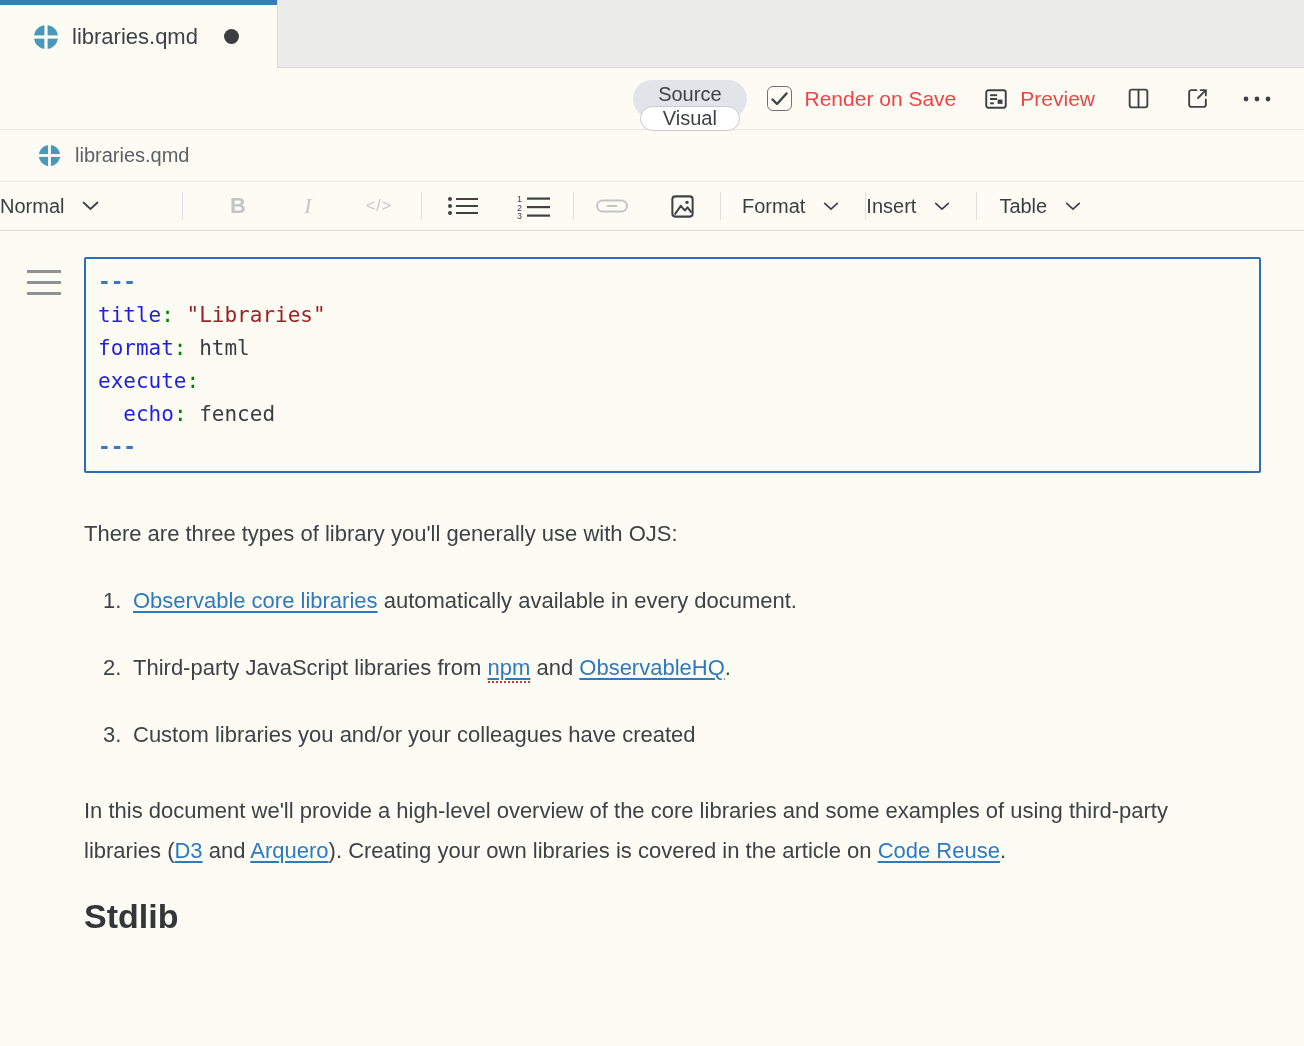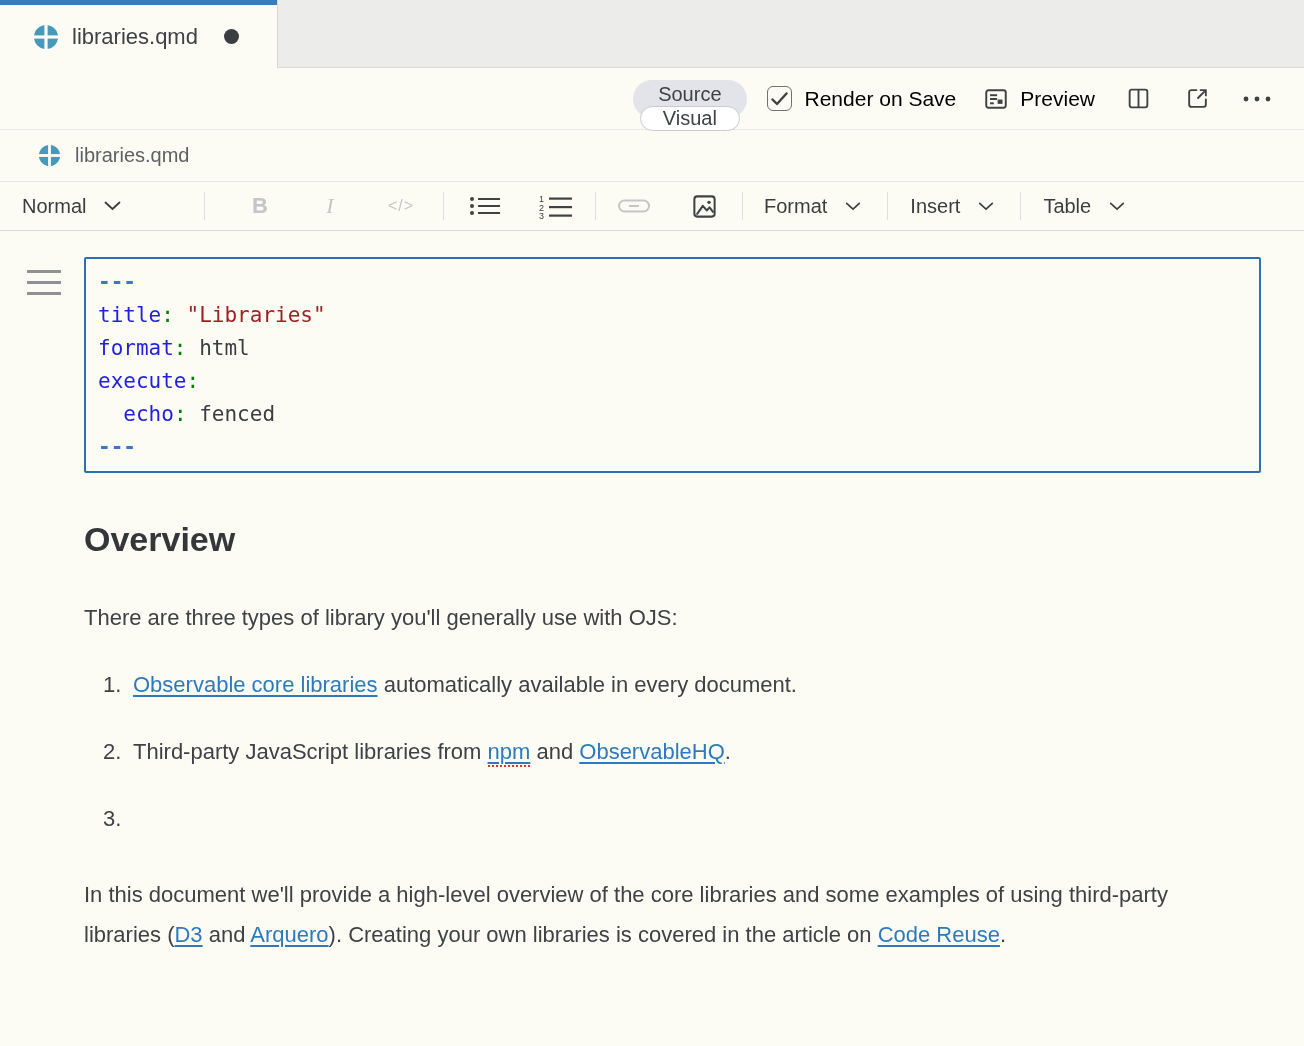--- a/index.html
+++ b/index.html
@@ -27,34 +27,34 @@
   .toggle-group {
     display:flex; align-items:center; height:38px; background:#E3E4EA;
     border-radius:19px; padding:3px;flex-direction:column;
   }
   .toggle-seg { font-size:20px; color:#3F4245; padding:0 22px; display:flex; align-items:center; height:32px; cursor:default; }
   .toggle-seg.selected { background:#FFFFFF; border:1.5px solid #C9CAD3; border-radius:16px; }
   .checkbox {
     width:25px; height:25px; border:1.5px solid #6E7276; border-radius:6px;
     margin-left:20px; display:flex; align-items:center; justify-content:center; background:#FCFCF5;
   }
-  .tb-label { font-size:21px; color:#000000; margin-left:13px; }
+  .tb-label { font-size:21px; color:#ef4444; margin-left:13px; }
   .preview-btn { display:flex; align-items:center; margin-left:26px; }
   .preview-btn .tb-label { margin-left:10px; }
   .icon-btn { display:flex; align-items:center; justify-content:center; }
   .ml31 { margin-left:31px; } .ml34 { margin-left:34px; } .ml32 { margin-left:32px; }
   
   .breadcrumb-row {
     height:52px; display:flex; align-items:center; padding-left:38px;
     border-bottom:1px solid #E7E7E4;
   }
   .breadcrumb-text { font-size:20px; color:#5D6164; margin-left:14px; }
   
   .format-toolbar {
-    height:49px; display:flex; align-items:center; padding-left:22px;
+    height:49px; display:flex; align-items:center; 
     border-bottom:1px solid #DBDBD8;
   }
   .ft-menu { display:flex; align-items:center; font-size:20px; color:#3A3E41; cursor:default; }
   .ft-menu .chev { margin-left:18px; }
   .ft-sep { width:1px; height:28px; background:#DFDFDD; }
   .ft-btn { display:flex; align-items:center; justify-content:center; }
   .ft-btn.disabled svg, .ft-btn.disabled { color:#C3C5C7; }
   .ft-bold { font-weight:bold; font-size:22px; }
   .ft-italic { font-style:italic; font-family:"Liberation Serif", serif; font-size:22px; }
   .ft-code { font-size:16px; letter-spacing:1px; }
@@ -225,21 +225,21 @@
   <div class="ft-sep" style="margin-left:24px;"></div>
   <div class="ft-menu" style="margin-left:21px;">
     <span>Format</span>
     <span class="chev">
       <svg width="16" height="9" viewBox="0 0 17 10" fill="none" stroke="#3A3E41" stroke-width="1.8" stroke-linecap="round">
           <polyline points="1.5,1.5 8.5,8 15.5,1.5"></polyline>
         </svg>
     </span>
   </div>
   <div class="ft-sep" style="margin-left:26px;"></div>
-  <div class="ft-menu" style="margin-left:22px;">
+  <div class="ft-menu" style="">
     <span>Insert</span>
     <span class="chev">
       <svg width="16" height="9" viewBox="0 0 17 10" fill="none" stroke="#3A3E41" stroke-width="1.8" stroke-linecap="round">
           <polyline points="1.5,1.5 8.5,8 15.5,1.5"></polyline>
         </svg>
     </span>
   </div>
   <div class="ft-sep" style="margin-left:26px;"></div>
   <div class="ft-menu" style="margin-left:22px;justify-content:space-between;">
     <span>Table</span>
@@ -253,33 +253,34 @@
 
 <div class="content">
   <div class="block-menu">
     <div></div>
       <div></div>
       <div></div>
   </div>
 
   <div class="yaml-block"><div class="code-line"><span class="tok-dash">---</span></div><div class="code-line"><span class="tok-key">title</span><span class="tok-colon">:</span><span class="tok-plain"> </span><span class="tok-string">"Libraries"</span></div><div class="code-line"><span class="tok-key">format</span><span class="tok-colon">:</span><span class="tok-plain"> html</span></div><div class="code-line"><span class="tok-key">execute</span><span class="tok-colon">:</span></div><div class="code-line"><span class="tok-plain">  </span><span class="tok-key">echo</span><span class="tok-colon">:</span><span class="tok-plain"> fenced</span></div><div class="code-line"><span class="tok-dash">---</span></div></div>
 
-  <h1 class="doc-h1">Overview</h1>
 
   <p class="doc-p doc-intro">There are three types of library you'll generally use with OJS:</p>
 
   <ol class="doc-list">
     <li>
       <span class="li-num">1.</span>
       <span><a href="#" class="doc-link">Observable core libraries</a><span> automatically available in every document.</span></span>
     </li>
     <li>
       <span class="li-num">2.</span>
       <span><span>Third-party JavaScript libraries from </span><a href="#" class="doc-link misspelled">npm</a><span> and </span><a href="#" class="doc-link">ObservableHQ</a><span>.</span></span>
     </li>
     <li>
       <span class="li-num">3.</span>
+      <span><span>Custom libraries you and/or your colleagues have created</span></span>
     </li>
   </ol>
 
   <p class="doc-p doc-closing"><span>In this document we'll provide a high-level overview of the core libraries and some examples of using third-party libraries (</span><a href="#" class="doc-link">D3</a><span> and </span><a href="#" class="doc-link">Arquero</a><span>). Creating your own libraries is covered in the article on </span><a href="#" class="doc-link">Code Reuse</a><span>.</span></p>
 
+  <h1 class="doc-h1 cut">Stdlib</h1>
 </div>
 
 </body></html>

